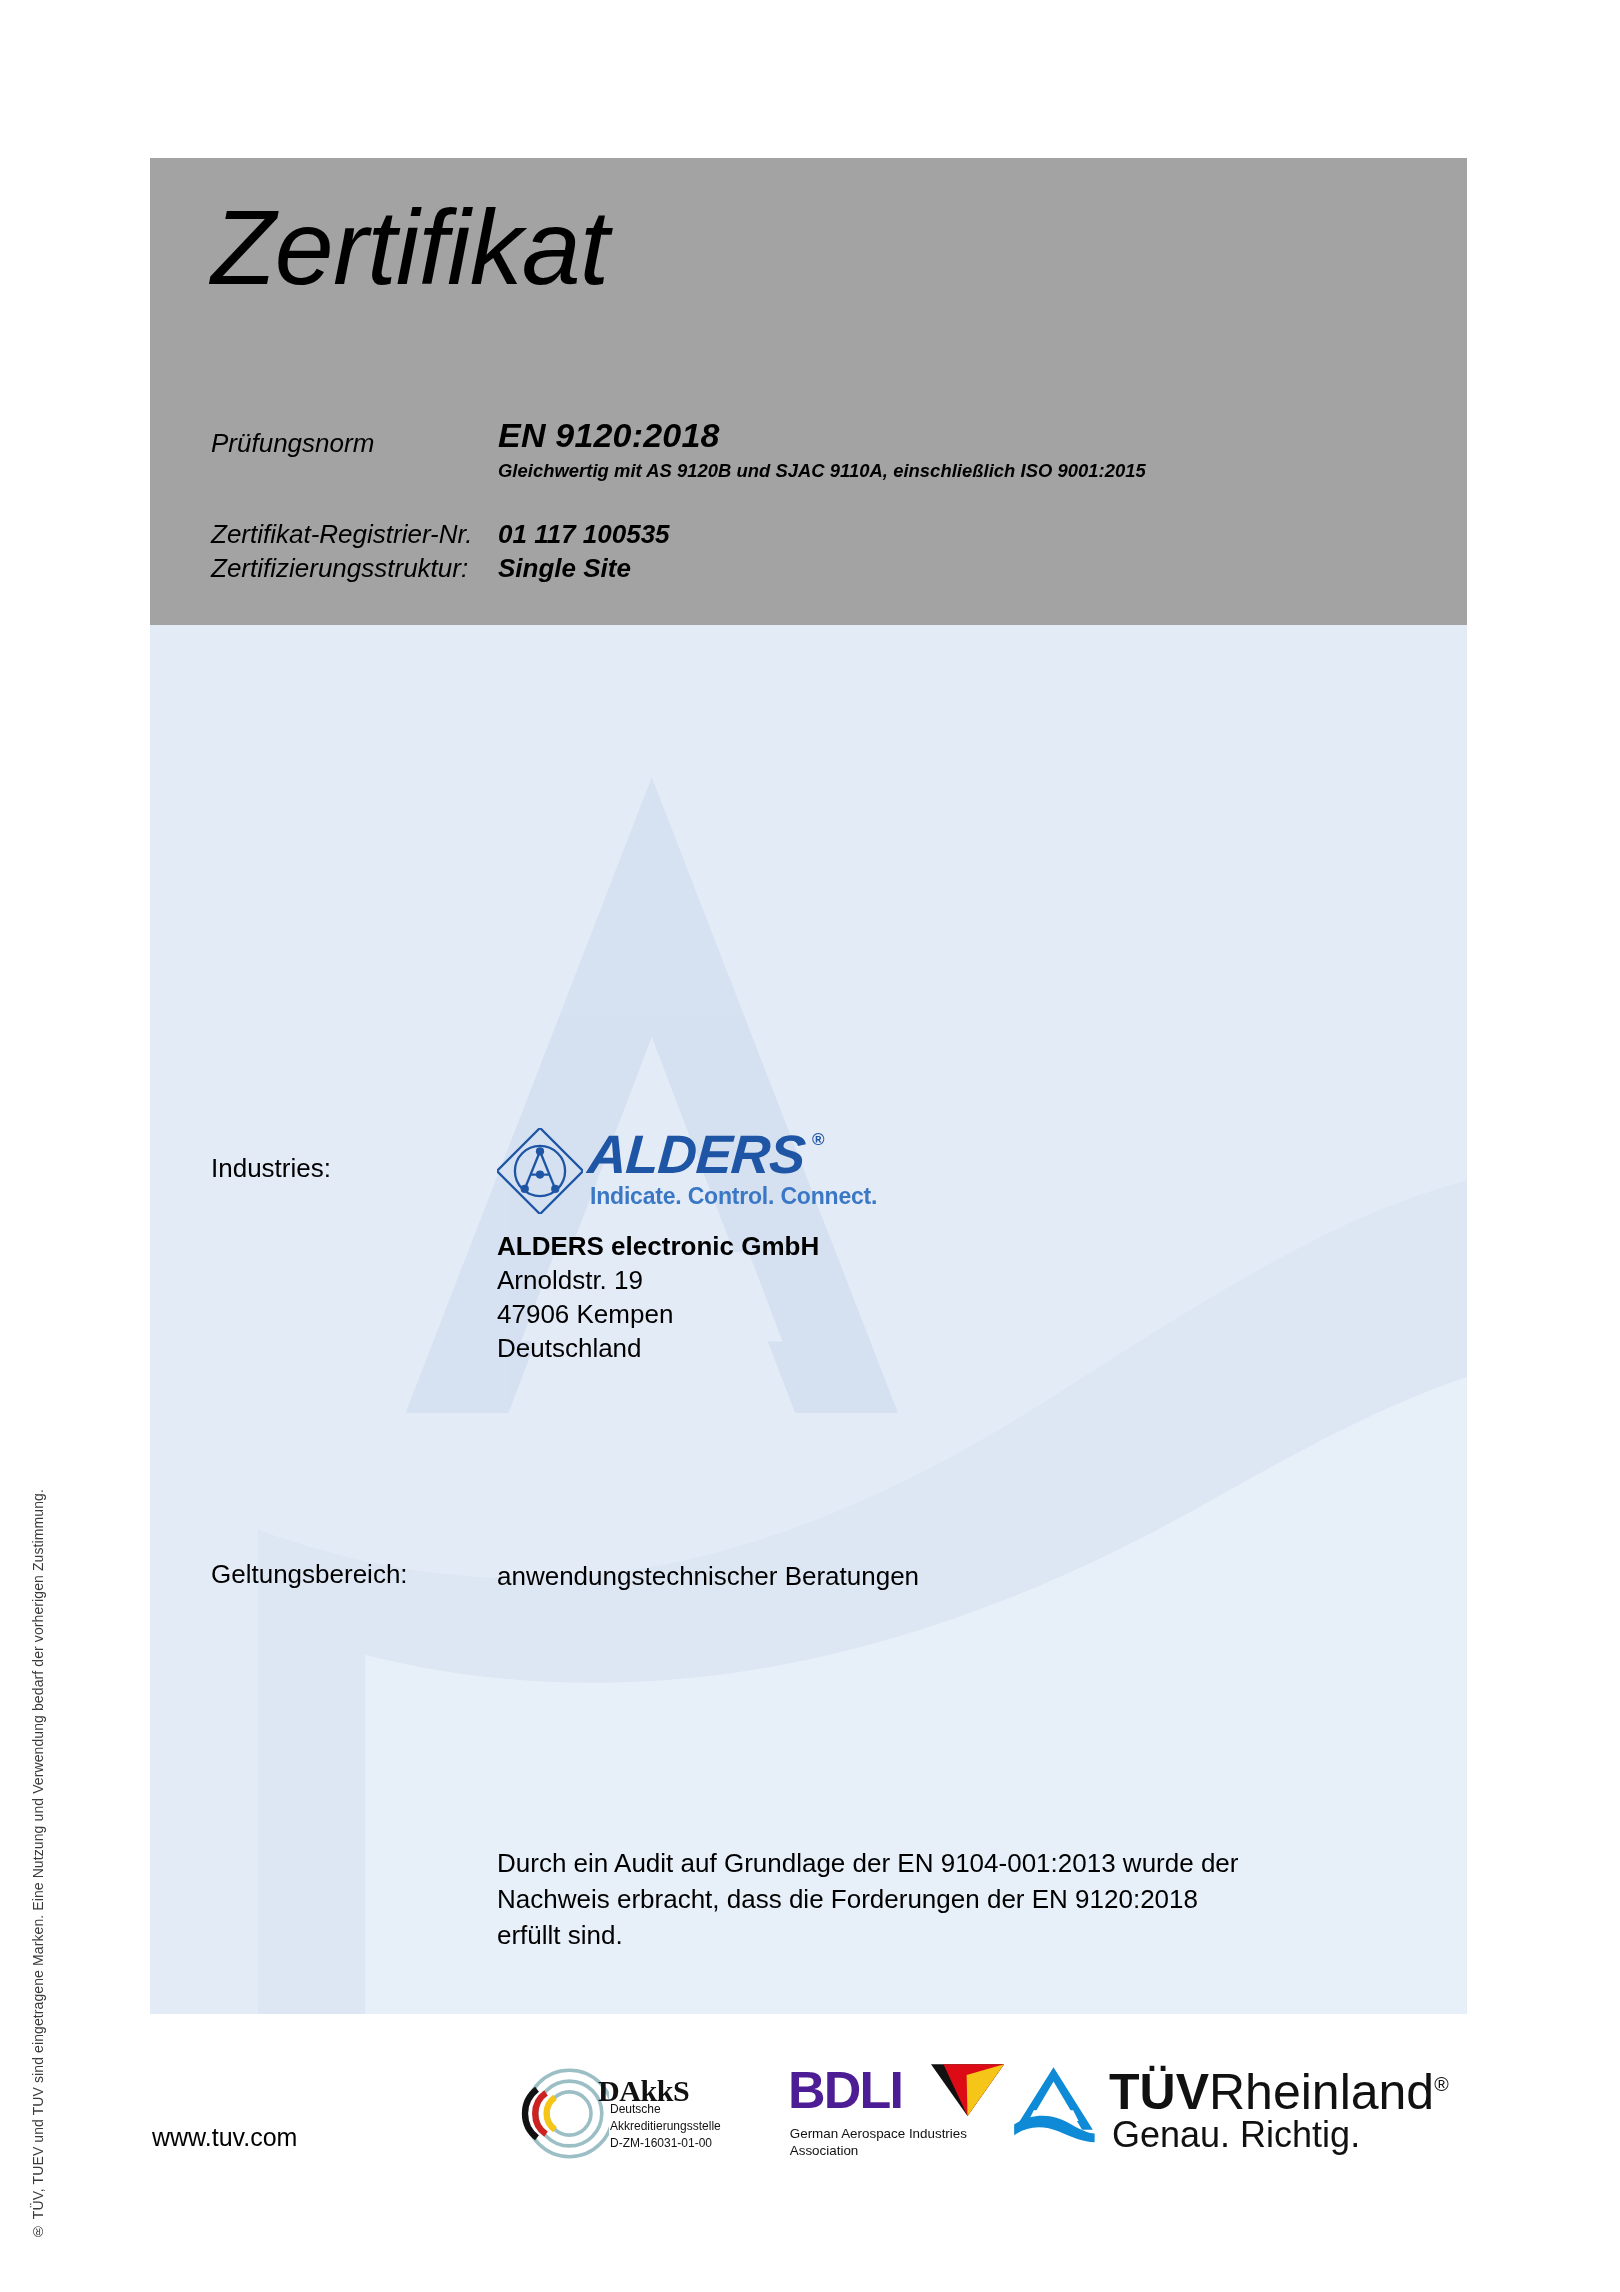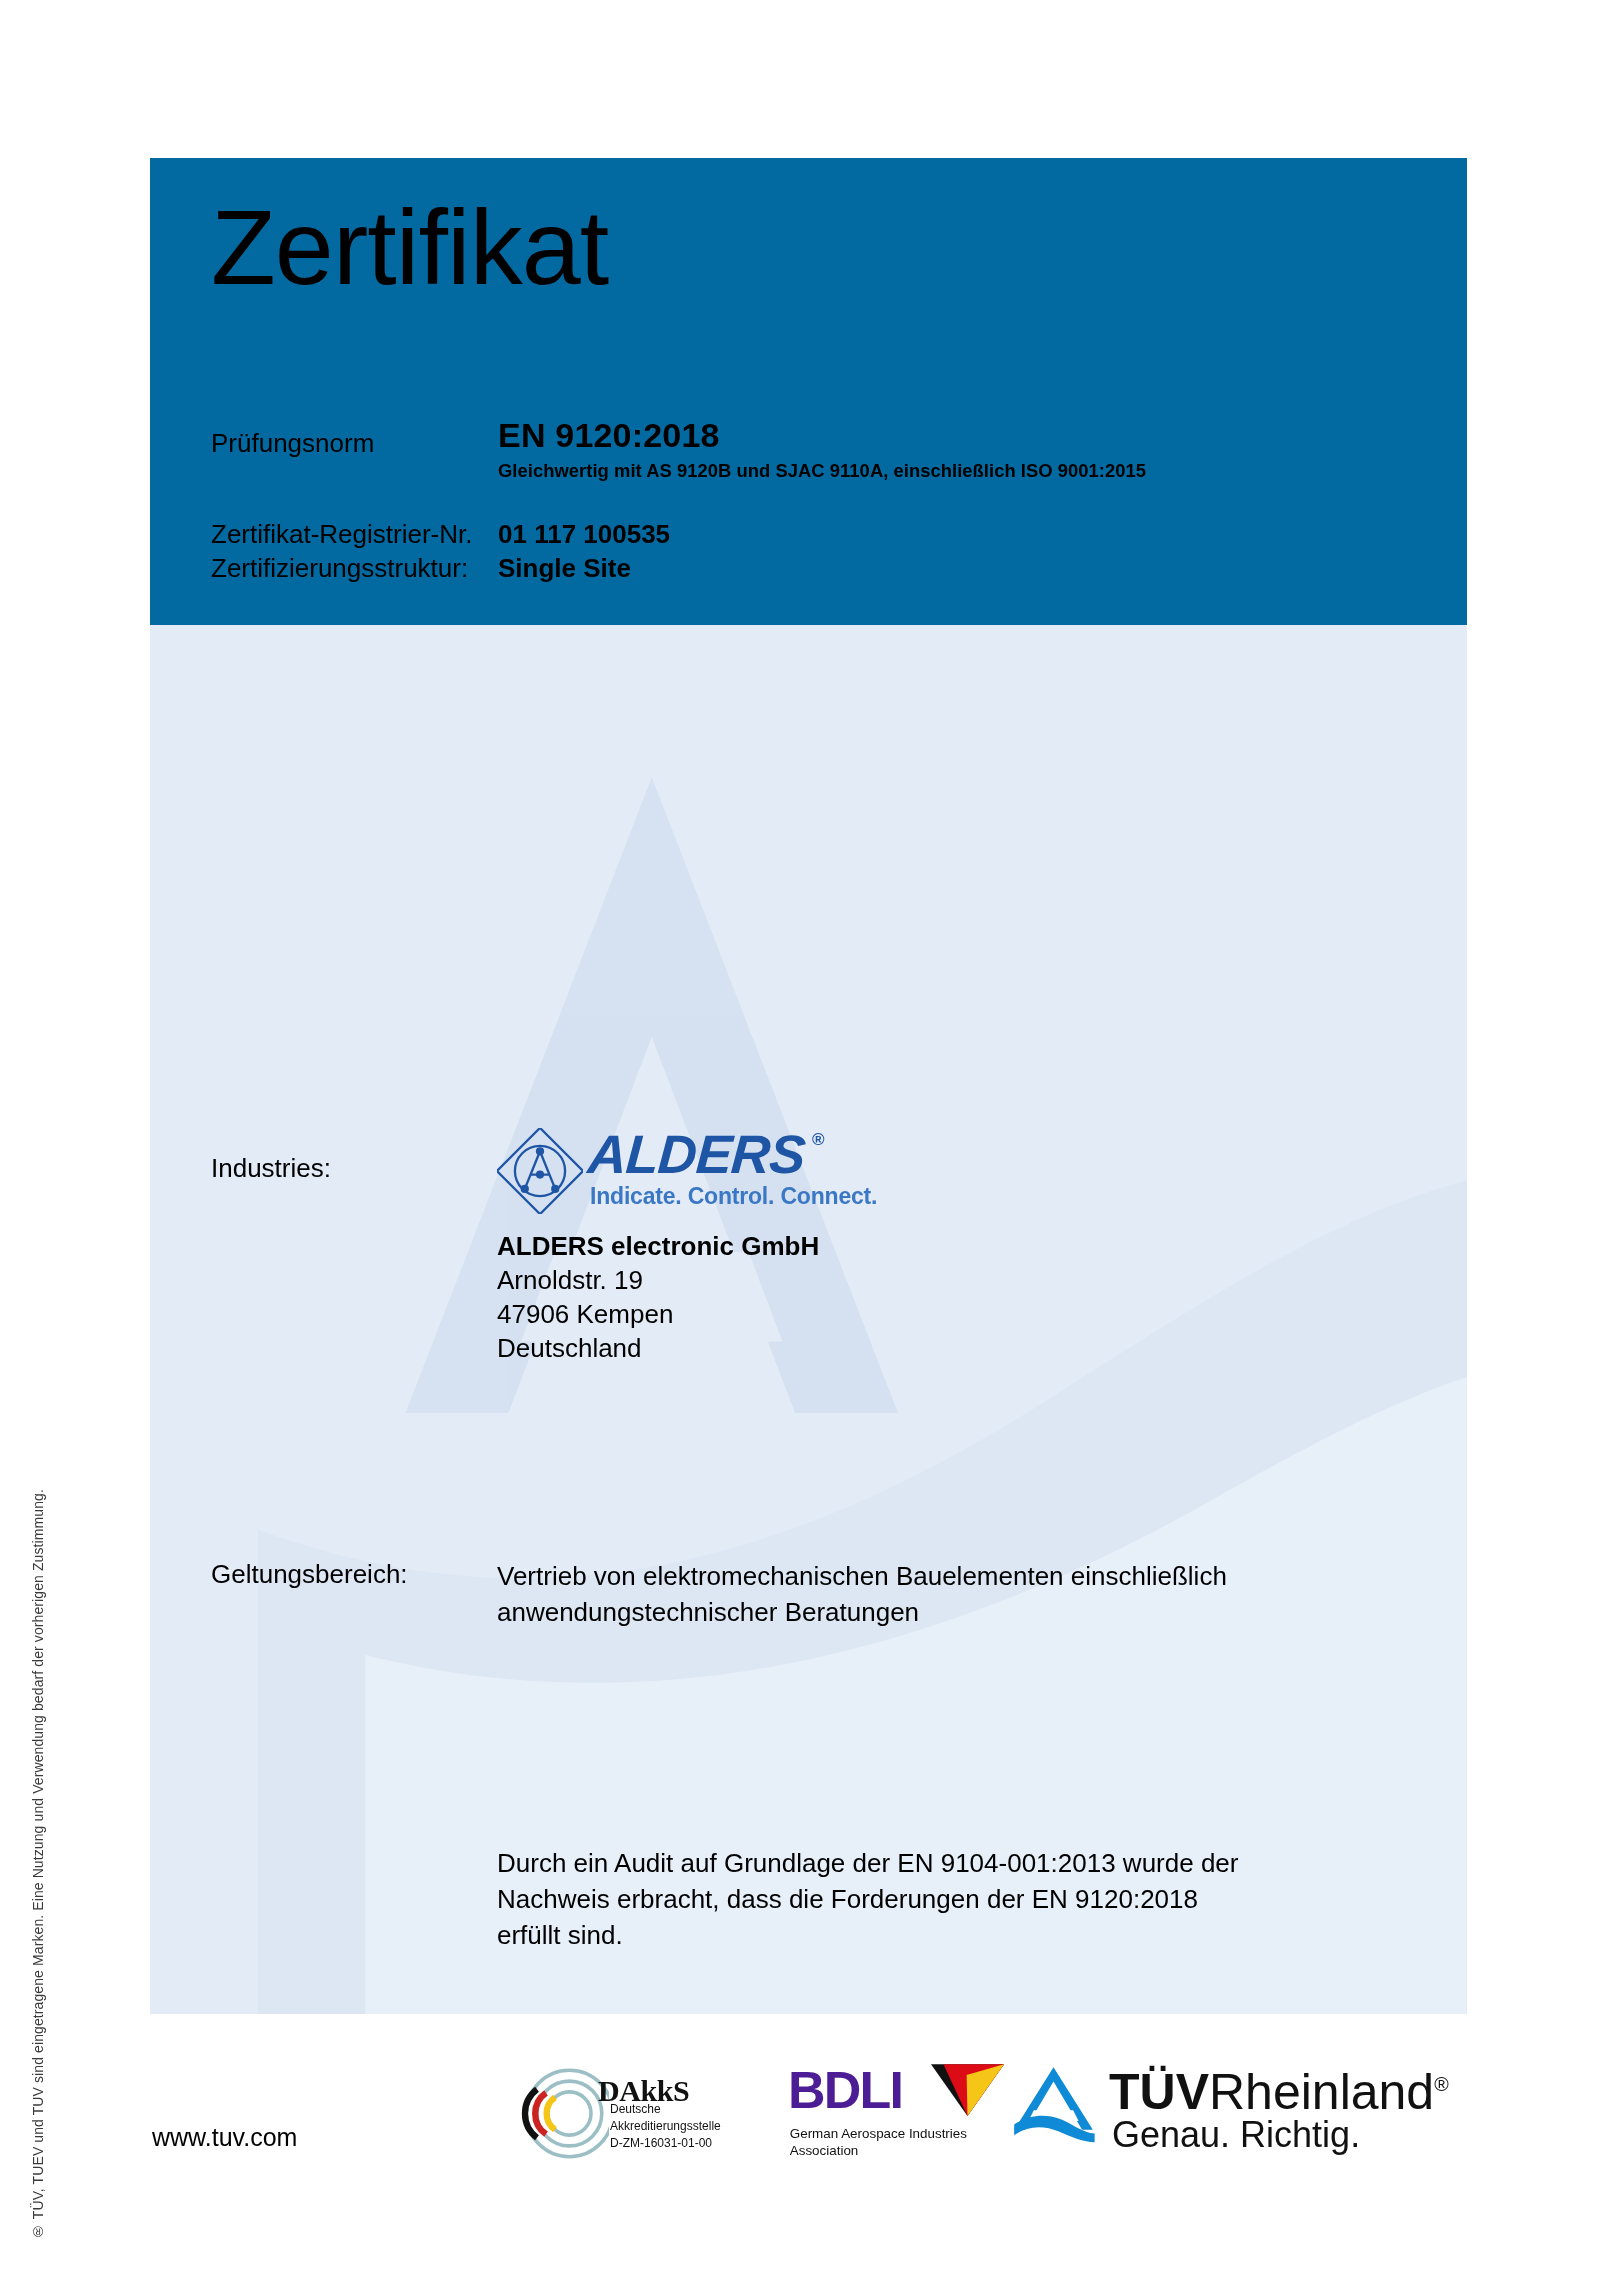--- a/index.html
+++ b/index.html
@@ -49,21 +49,22 @@
     width: 1317px;
     height: 1856px;
   }
 
   
   .band-top {
     position: absolute;
     left: 0; top: 0;
     width: 1317px;
     height: 467px;
-    background: #0369a1;
+    background: #a3a3a3;
+    font-style: italic;
   }
   
   .band-main {
     position: absolute;
     left: 0; top: 467px;
     width: 1317px;
     height: 1389px;
     background: #e3ebf7;
     overflow: hidden;
   }
@@ -384,21 +385,20 @@
         </div>
 
         <div class="company-name">ALDERS electronic GmbH</div>
         <div class="company-addr">Arnoldstr. 19</div>
         <div class="company-addr">47906 Kempen</div>
         <div class="company-addr">Deutschland</div>
       </div>
 
       <div class="scope-lbl">Geltungsbereich:</div>
       <div class="scope-val">
-        <div>Vertrieb von elektromechanischen Bauelementen einschließlich</div>
         <div>anwendungstechnischer Beratungen</div>
       </div>
 
       <div class="audit-val">
         <div>Durch ein Audit auf Grundlage der EN 9104-001:2013 wurde der</div>
         <div>Nachweis erbracht, dass die Forderungen der EN 9120:2018</div>
         <div>erfüllt sind.</div>
       </div>
 
     </div>

